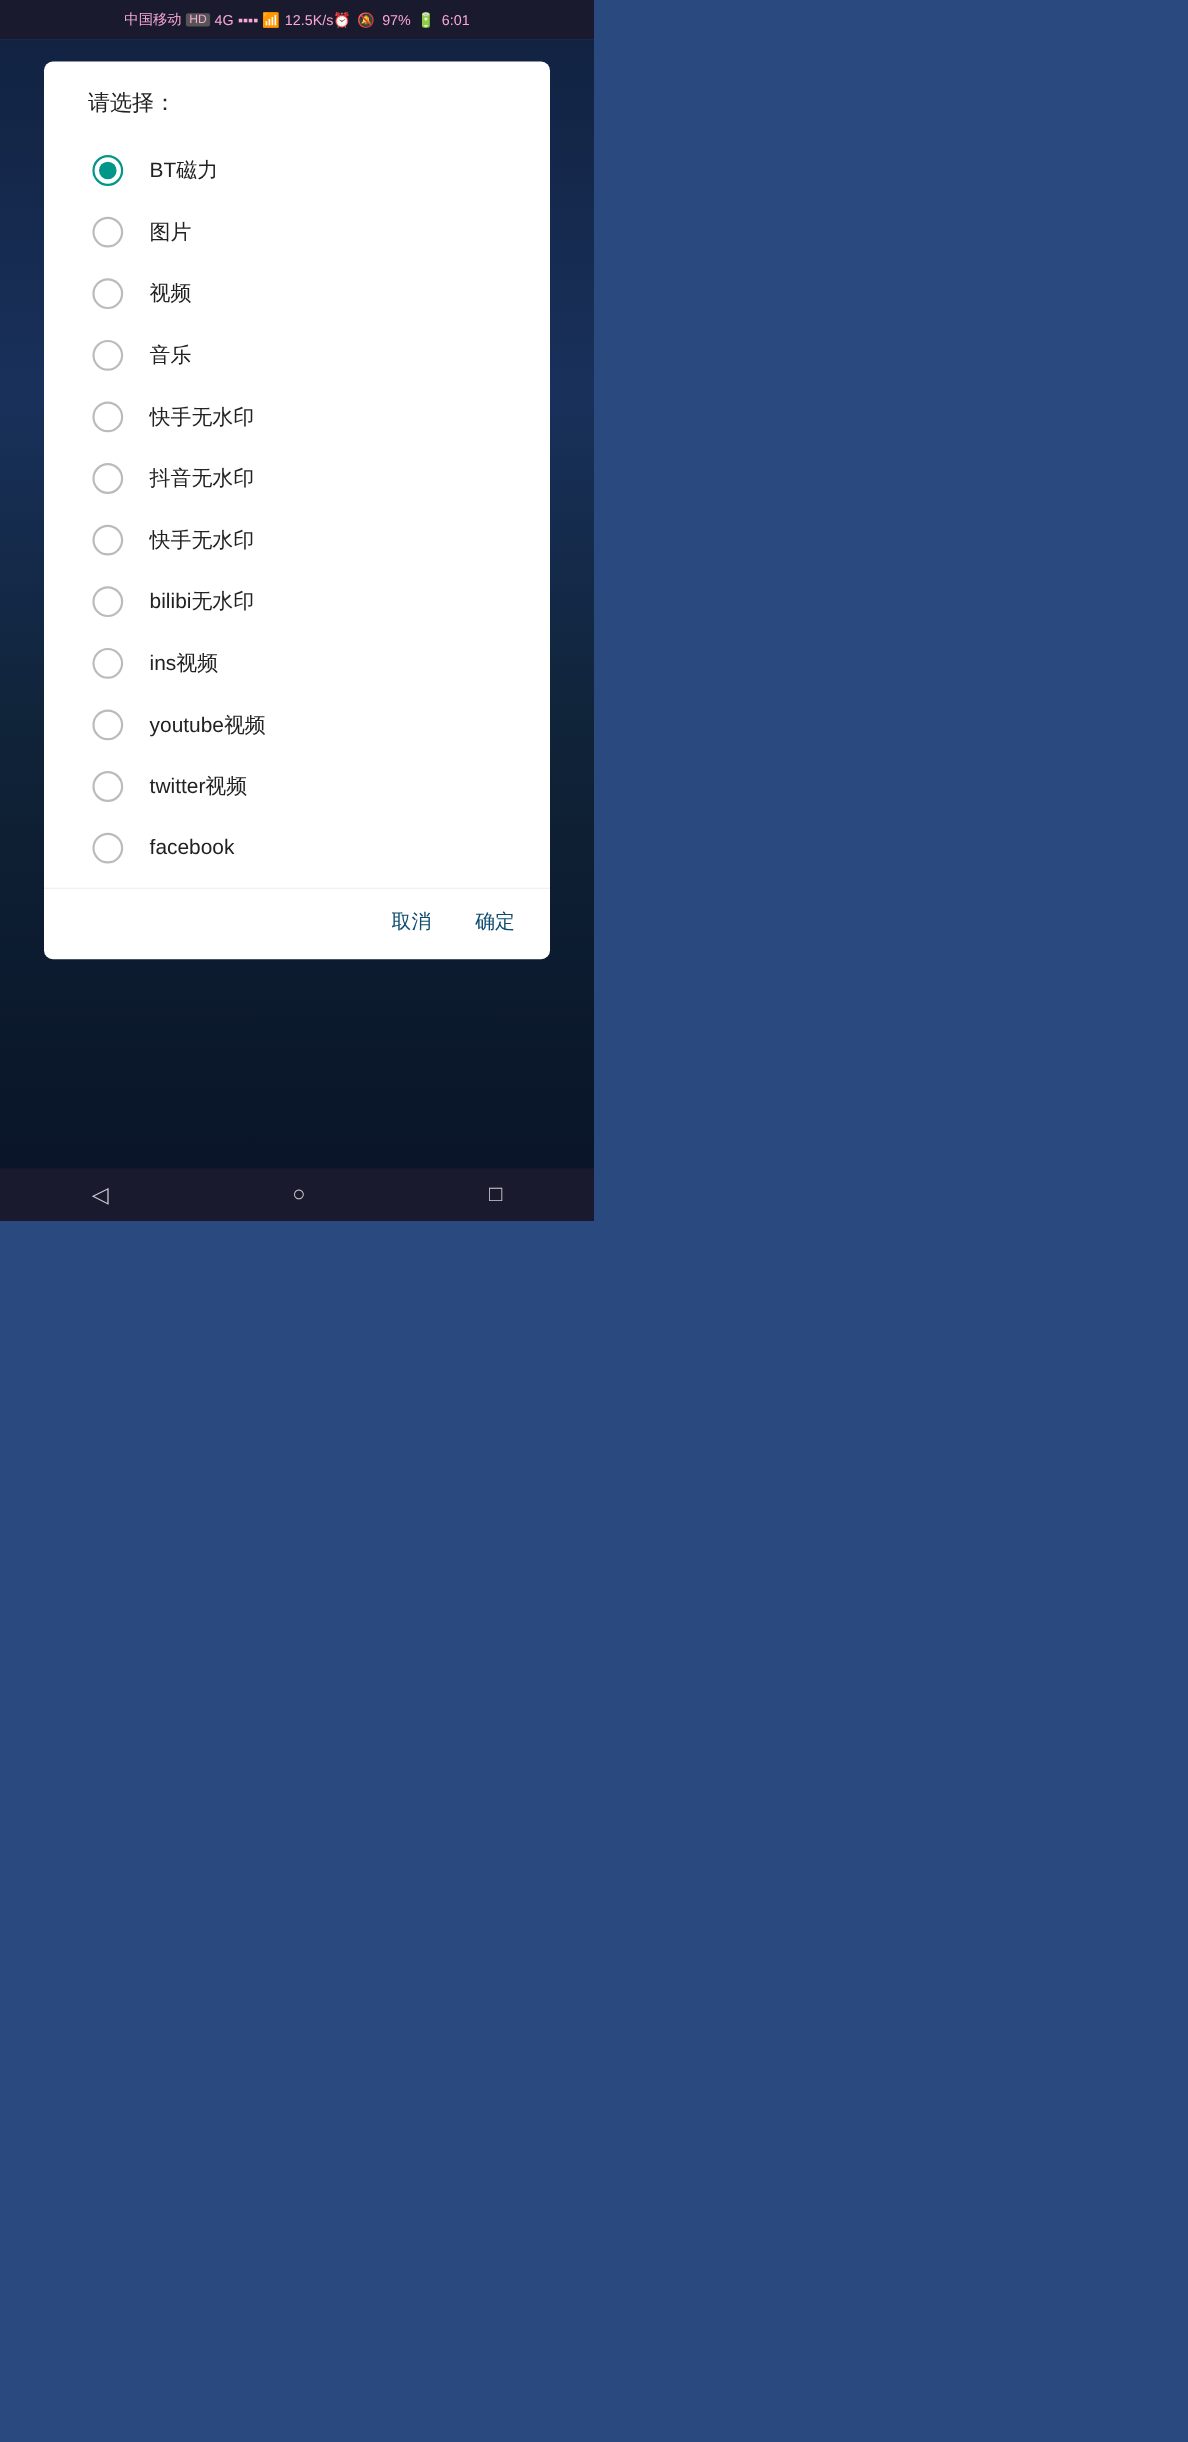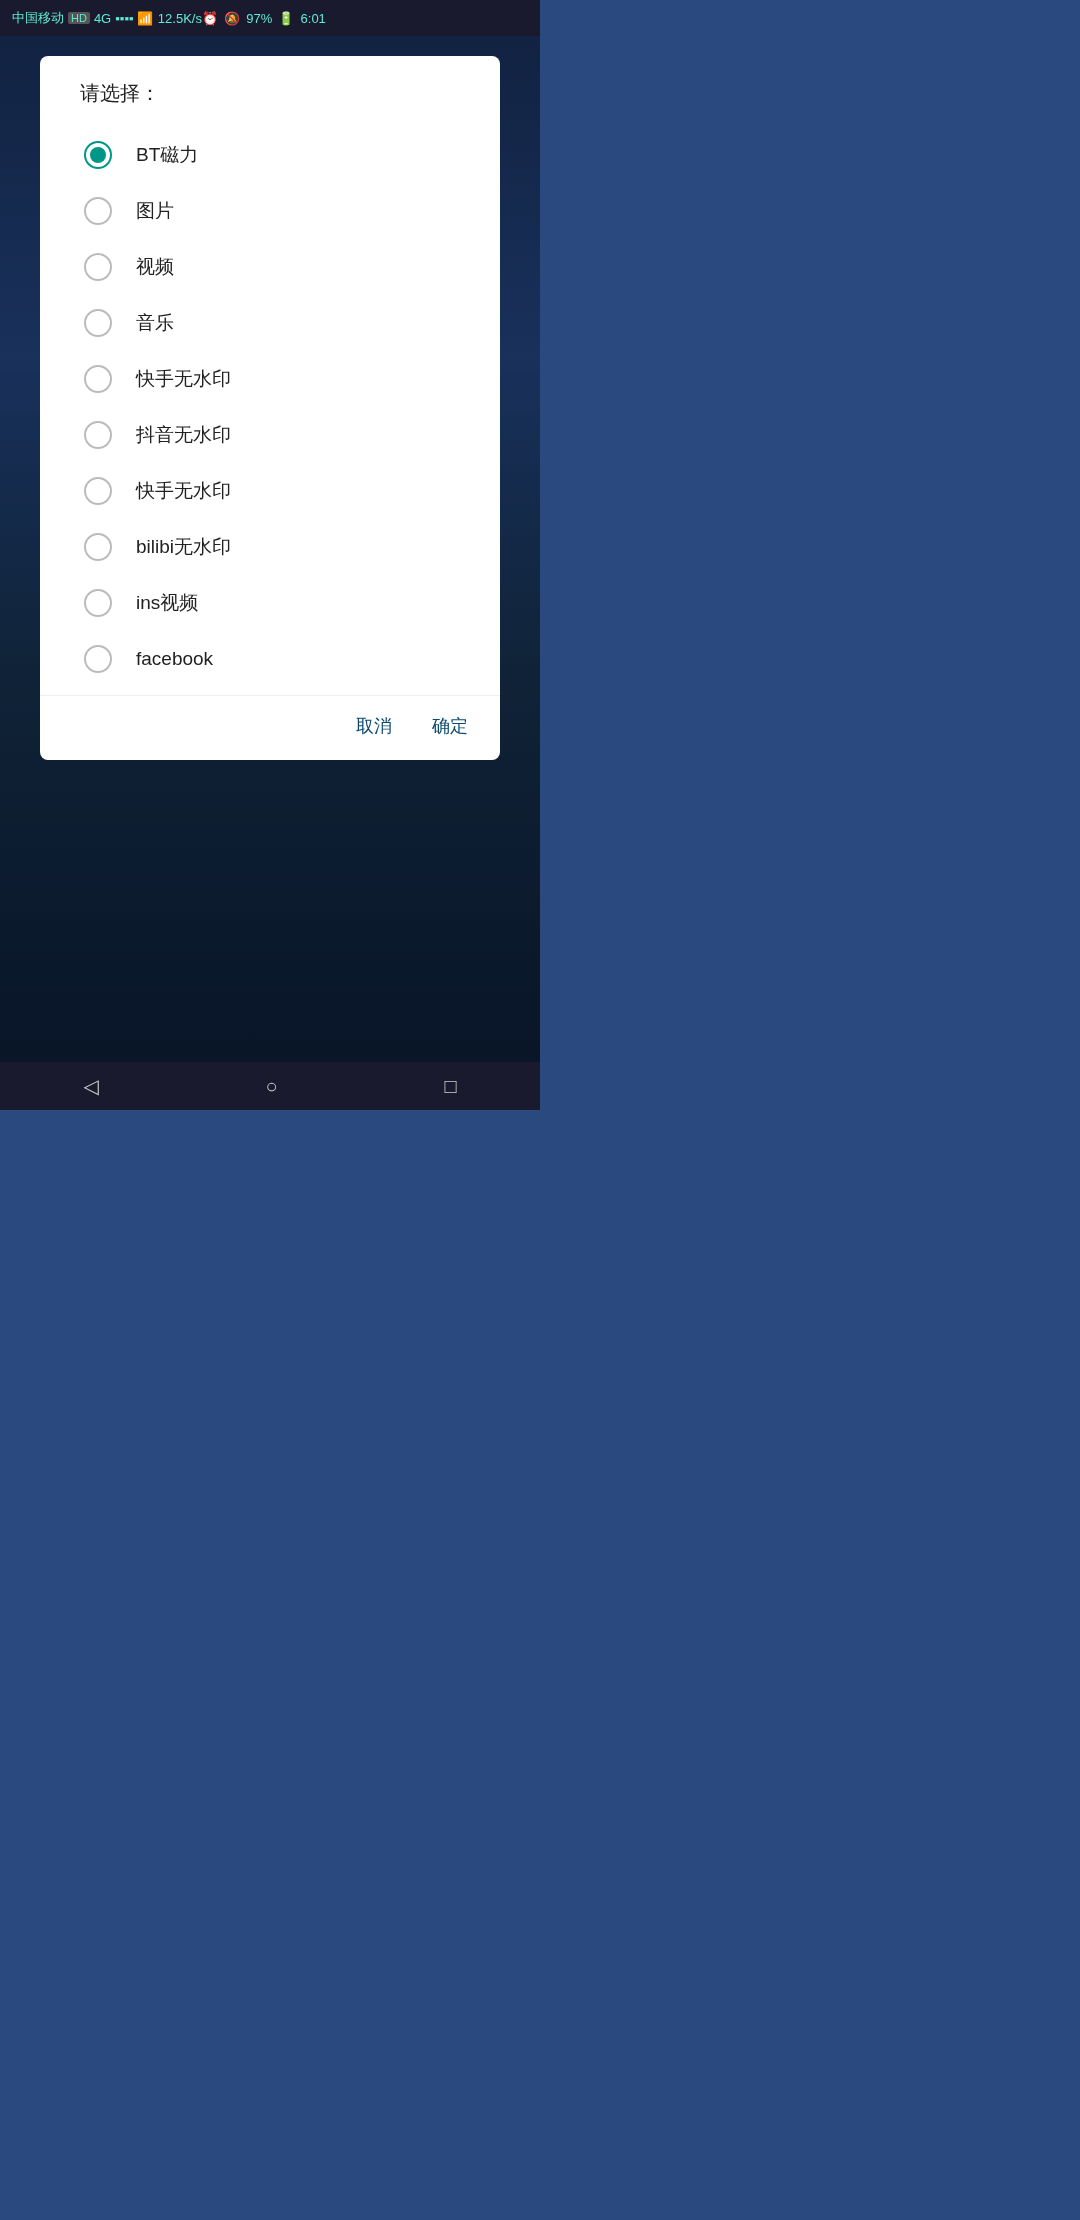--- a/index.html
+++ b/index.html
@@ -14,23 +14,23 @@
       overflow: hidden;
     }
 
     
     .status-bar {
       width: 100%;
       height: 36px;
       background: #1a1a2e;
       display: flex;
       align-items: center;
-      justify-content: flex-start;
+      justify-content: center;
       padding: 0 12px;
-      color: #5eead4;
+      color: #f9a8d4;
       font-size: 13px;
     }
     .status-left { display: flex; align-items: center; gap: 4px; }
     .status-right { display: flex; align-items: center; gap: 6px; }
 
     
     .bg-app {
       width: 100%;
       height: calc(100% - 36px);
       background: linear-gradient(180deg, #1e3a6e 0%, #2a5298 30%, #1a3a5c 60%, #0f2040 100%);
@@ -210,21 +210,29 @@
         <div class="option-item">
           <div class="radio-circle"></div>
           <span class="option-label">bilibi无水印</span>
         </div>
 
         <div class="option-item">
           <div class="radio-circle"></div>
           <span class="option-label">ins视频</span>
         </div>
 
-
+        <div class="option-item">
+          <div class="radio-circle"></div>
+          <span class="option-label">youtube视频</span>
+        </div>
+
+        <div class="option-item">
+          <div class="radio-circle"></div>
+          <span class="option-label">twitter视频</span>
+        </div>
 
         <div class="option-item">
           <div class="radio-circle"></div>
           <span class="option-label">facebook</span>
         </div>
 
 
       </div>
 
       <div class="dialog-footer">

